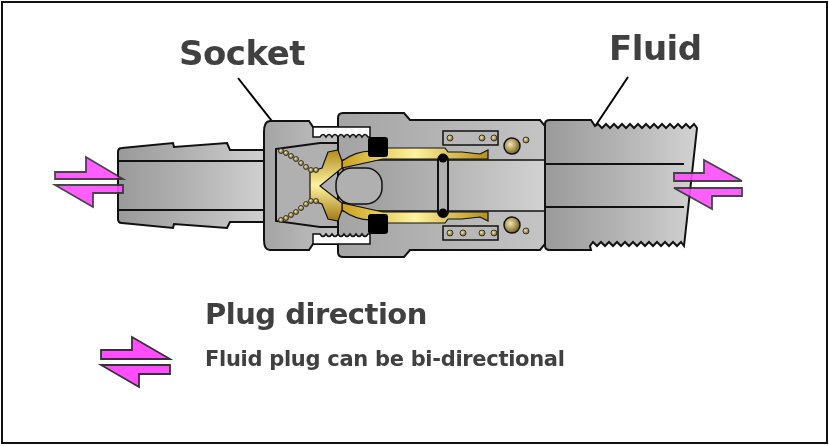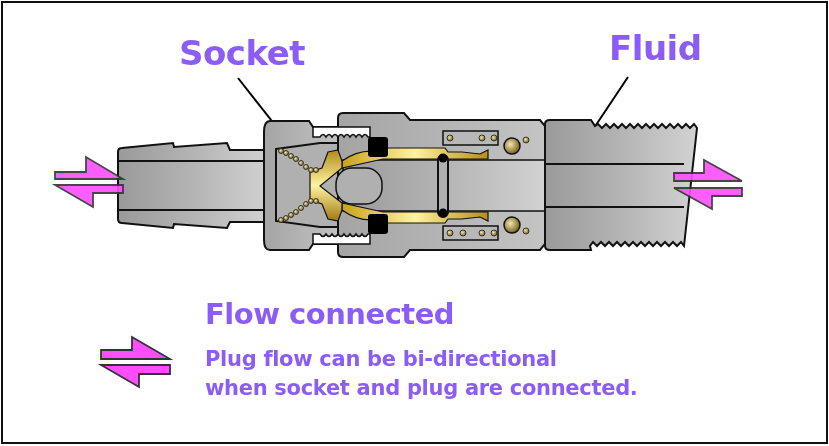--- a/index.html
+++ b/index.html
@@ -1,18 +1,18 @@
 <!DOCTYPE html>
 <html><head>
 <meta charset="utf-8">
 <style>
   html, body { margin: 0; padding: 0; background: #ffffff; }
   body { width: 829px; height: 446px; overflow: hidden; position: relative; font-family: "Liberation Sans", sans-serif; }
   .frame { position: absolute; left: 1px; top: 1px; width: 823px; height: 439px; border: 2px solid #111; background: #fff; }
-  .label { position: absolute; font-family: "DejaVu Sans", sans-serif; font-weight: bold; color: #8b5cf6; white-space: nowrap; }
+  .label { position: absolute; font-family: "DejaVu Sans", sans-serif; font-weight: bold; color: #404040; white-space: nowrap; }
   #socket-label { left: 179px; top: 33px; font-size: 34px; letter-spacing: -0.5px; }
   #plug-label { left: 609px; top: 28px; font-size: 34px; letter-spacing: -0.5px; }
   #flow-title { left: 205px; top: 297px; font-size: 29px; letter-spacing: -0.5px; }
   #flow-desc { left: 205px; top: 345px; font-size: 21px; line-height: 29px; letter-spacing: -0.3px; }
   svg.diagram { position: absolute; left: 0; top: 0; }
 </style>
 </head>
 <body>
 
 <div class="frame"></div>
@@ -132,17 +132,16 @@
   </g>
 
   <g>
     <path d="M101,350 L132,350 L132,337 L170,359 L101,359 Z" fill="#ff4dff" stroke="#333" stroke-width="1.8"></path>
     <path d="M170,365 L170,374 L139,374 L139,387 L101,365 Z" fill="#ff4dff" stroke="#333" stroke-width="1.8"></path>
   </g>
 </svg>
 
 <div class="label" id="socket-label">Socket</div>
 <div class="label" id="plug-label">Fluid</div>
-<div class="label" id="flow-title">Flow connected</div>
+<div class="label" id="flow-title">Plug direction</div>
 <div class="label" id="flow-desc">
-  <div>Plug flow can be bi-directional</div>
-  <div>when socket and plug are connected.</div>
+  <div>Fluid plug can be bi-directional</div>
 </div>
 
 </body></html>

